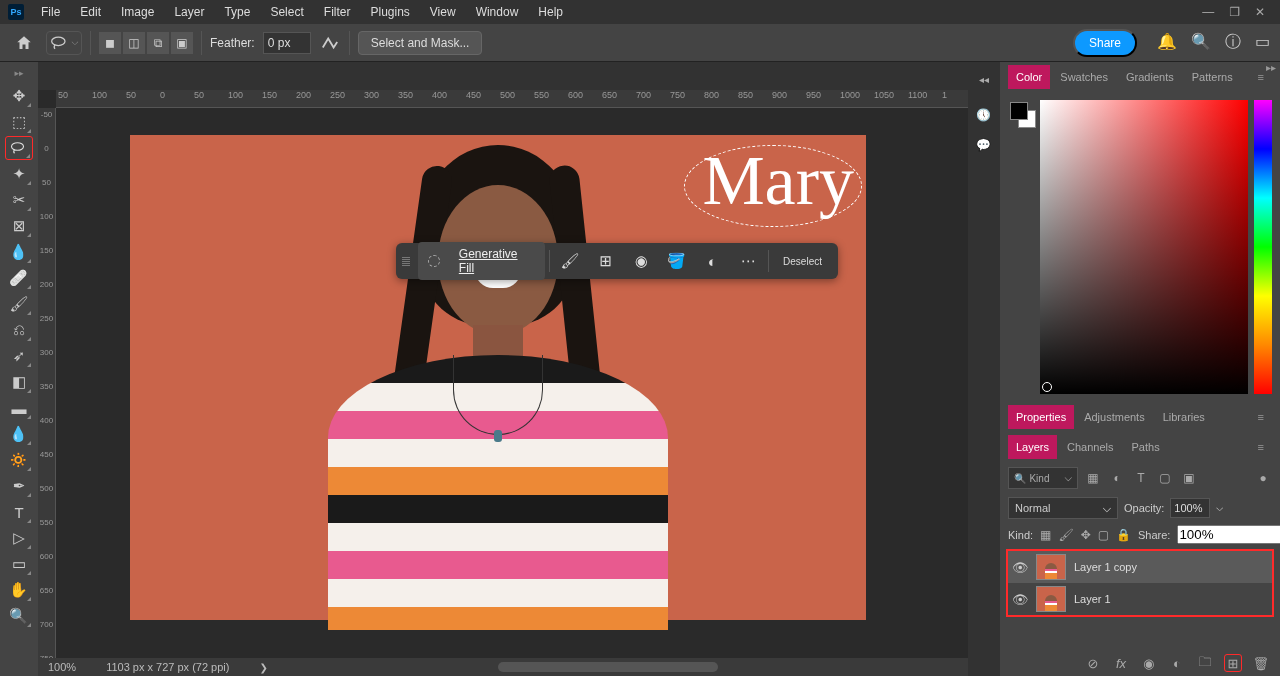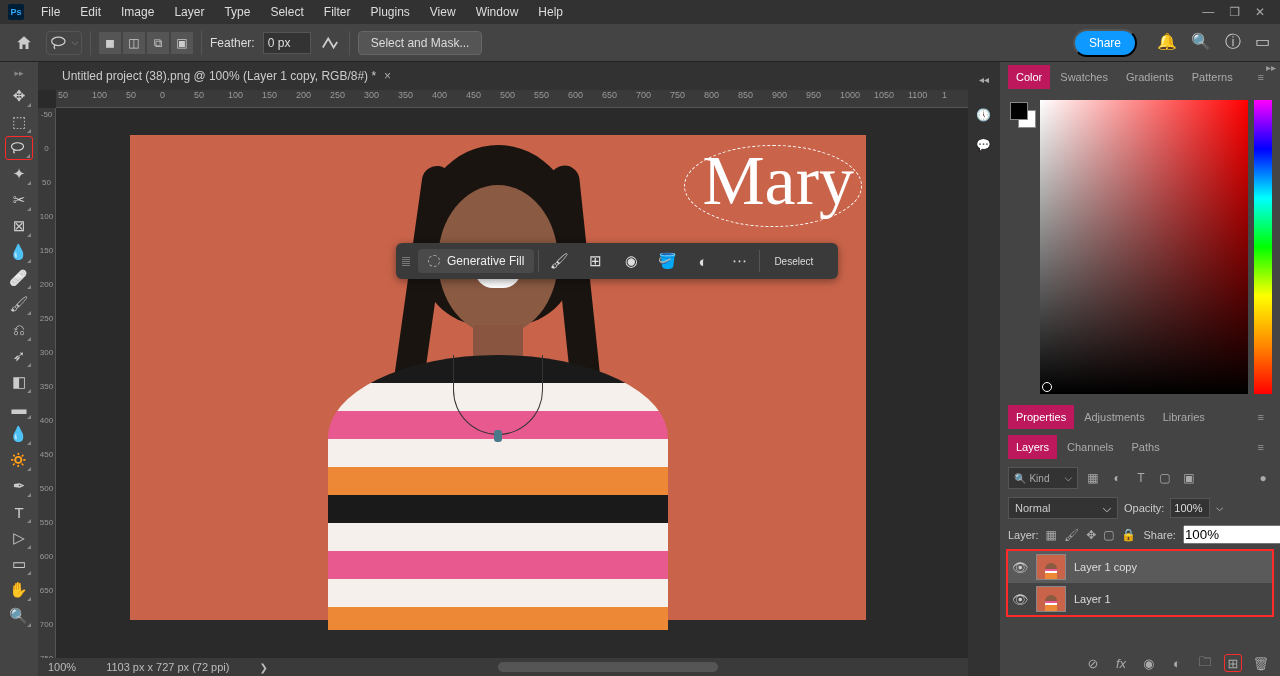--- a/index.html
+++ b/index.html
@@ -55,21 +55,21 @@
 .braids { position: absolute; top: 20px; width: 30px; height: 230px; background: #1a1410; border-radius: 15px; }
 .braid-l { left: 100px; transform: rotate(8deg); }
 .braid-r { right: 98px; transform: rotate(-6deg); }
 
 .mary-text { position: absolute; top: 6px; right: 12px; font-size: 70px; font-weight: 400; color: #fff; font-family: Georgia, serif; }
 .selection-ellipse { position: absolute; top: 10px; right: 4px; width: 178px; height: 82px; border: 1.5px dashed #fff; border-radius: 50%; }
 
 .context-bar { position: absolute; top: 153px; left: 358px; width: 442px; height: 36px; background: #3a3a3a; border-radius: 6px; display: flex; align-items: center; padding: 0 6px; gap: 4px; box-shadow: 0 2px 8px rgba(0,0,0,0.4); }
 .context-bar .handle { width: 8px; display: flex; flex-direction: column; gap: 1px; margin-right: 4px; }
 .context-bar .handle i { width: 100%; height: 1px; background: #777; }
-.context-bar .gen-fill { background: #4a4a4a; padding: 5px 10px; border-radius: 4px; font-size: 12px; color: #eee; display: flex; align-items: center; gap: 7px; }
+.context-bar .gen-fill { background: #4a4a4a; padding: 5px 10px; border-radius: 4px; font-size: 12px; color: #eee; display: flex; align-items: center; gap: 19px; text-decoration: underline; }
 .context-bar .gen-fill .spark { width: 12px; height: 12px; border: 1.5px dashed #aaa; border-radius: 50%; }
 .context-bar .cicon { width: 32px; height: 28px; display: flex; align-items: center; justify-content: center; color: #ddd; font-size: 15px; }
 .context-bar .deselect { padding: 0 10px; font-size: 10px; color: #ddd; }
 
 .mid-strip { width: 32px; background: #323232; display: flex; flex-direction: column; align-items: center; padding-top: 8px; gap: 12px; }
 .mid-strip div { width: 22px; height: 18px; display: flex; align-items: center; justify-content: center; color: #aaa; }
 
 .right-panels { width: 280px; background: #444; display: flex; flex-direction: column; }
 .panel-tabs { height: 30px; display: flex; align-items: center; padding: 0 8px; gap: 2px; }
 .panel-tabs span { padding: 6px 8px; font-size: 11px; color: #aaa; }
@@ -205,21 +205,20 @@
     <div class="t">▷<span class="corner"></span></div>
     <div class="t">▭<span class="corner"></span></div>
     <div class="t">✋<span class="corner"></span></div>
     <div class="t">🔍<span class="corner"></span></div>
   </div>
 
   <div class="canvas-zone">
     <div class="collapse-arrow" style="top:-10px;left:2px">◂◂</div>
 
     <div class="tabbar">
-      <div class="tab"><span>Untitled project (38).png @ 100% (Layer 1 copy, RGB/8#) *</span><span class="close">×</span></div>
     </div>
 
     <div style="position:absolute;top:28px;left:0;right:0;bottom:0">
       <div class="ruler-h" id="ruler-h">
           <span>50</span>
           <span>100</span>
           <span>50</span>
           <span>0</span>
           <span>50</span>
           <span>100</span>
@@ -373,21 +372,21 @@
       <div class="layers-opts">
         <div class="blend">
             <span>Normal</span>
             <span style="margin-left:auto">⌵</span>
           </div>
         <span>Opacity:</span>
         <input class="opacity-in" value="100%" style="">
         <span style="font-size:9px">⌵</span>
       </div>
       <div class="layers-lock">
-        <span>Layer:</span>
+        <span>Kind:</span>
         <div class="li">▦</div>
         <div class="li">🖌</div>
         <div class="li">✥</div>
         <div class="li">▢</div>
         <div class="li">🔒</div>
         <span style="margin-left:auto">Share:</span>
         <input class="opacity-in" value="100%" style="">
 
       </div>
 

